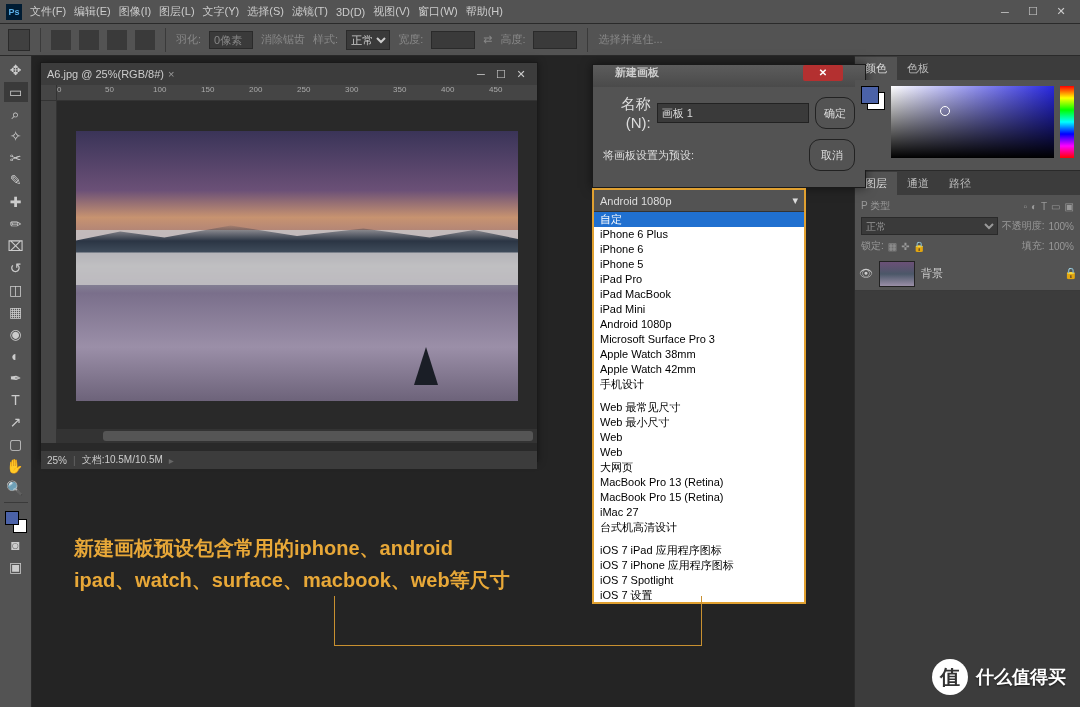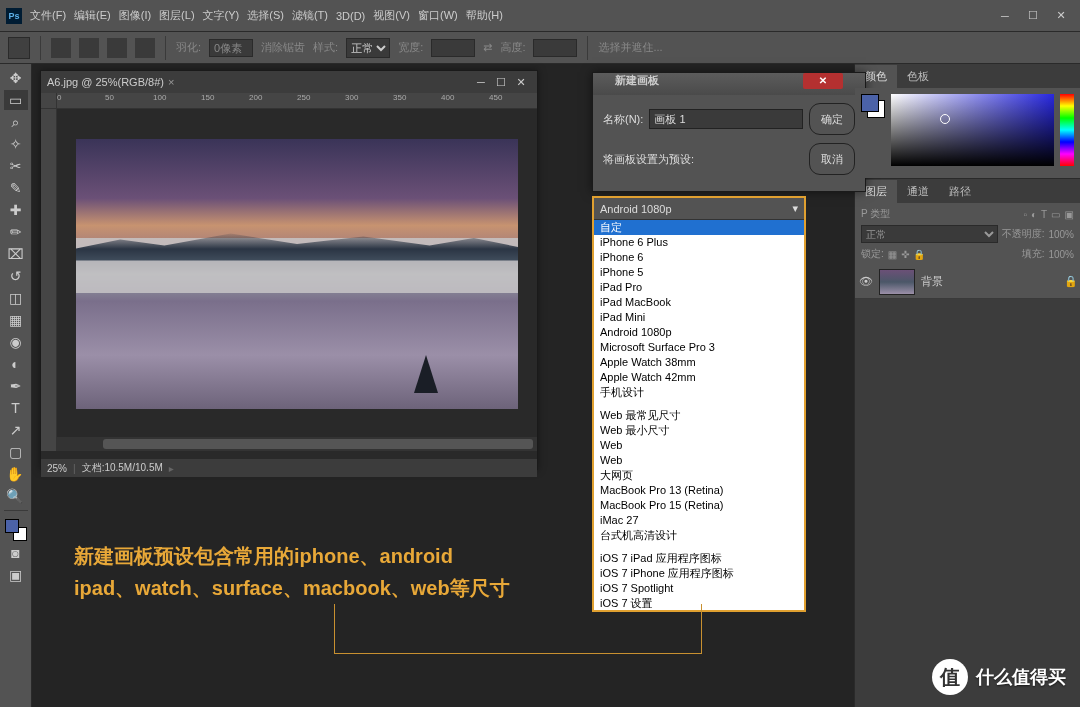--- a/index.html
+++ b/index.html
@@ -1,18 +1,18 @@
 <!DOCTYPE html>
 <html><head>
 <meta charset="utf-8">
 <style>
 * { margin:0; padding:0; box-sizing:border-box; font-family:"Microsoft YaHei",Arial,sans-serif; }
 body { width:1080px; height:707px; background:#535353; color:#ccc; font-size:11px; overflow:hidden; position:relative; }
 
-.menubar { height:32px; background:#535353; display:flex; align-items:center; padding:0 6px; border-bottom:1px solid #2a2a2a; }
+.menubar { height:24px; background:#535353; display:flex; align-items:center; padding:0 6px; border-bottom:1px solid #2a2a2a; }
 .menubar .logo { width:16px; height:16px; background:#001c33; color:#5bb0e8; font-size:9px; display:flex; align-items:center; justify-content:center; font-weight:bold; margin-right:8px; }
 .menubar .mi { margin-right:8px; cursor:default; }
 .menubar .spacer { flex:1; }
 .menubar .winbtn { width:26px; height:16px; margin-left:2px; display:flex; align-items:center; justify-content:center; color:#ccc; }
 
 .optbar { height:32px; background:#535353; display:flex; align-items:center; padding:0 8px; gap:8px; border-bottom:1px solid #2a2a2a; }
 .optbar .tool-ind { width:22px; height:22px; background:#404040; border:1px solid #2a2a2a; }
 .optbar .sep { width:1px; height:24px; background:#3a3a3a; margin:0 2px;}
 .optbar .modeico { width:20px; height:20px; background:#3a3a3a; }
 .optbar .lbl { color:#888; font-size:11px; }
@@ -50,21 +50,21 @@
 .docwin .statusbar .sb-sep{margin:0 6px;color:#666;}
 .docwin .scroll-h{position:absolute;bottom:18px;left:16px;right:0;height:14px;background:#333;}
 .docwin .scroll-h .thumb{position:absolute;left:46px;top:2px;height:10px;width:430px;background:#555;border-radius:3px;}
 
 .dialog{position:absolute;left:560px;top:8px;width:274px;background:#535353;border:1px solid #1a1a1a;box-shadow:0 0 10px rgba(0,0,0,.5);}
 .dialog .dtitle{height:22px;background:linear-gradient(#5c5c5c,#4a4a4a);display:flex;align-items:flex-start;padding:0 22px;font-size:11px;font-weight:bold;}
 .dialog .dtitle .dsp{flex:1;}
 .dialog .dtitle .dclose{width:40px;height:16px;background:#b43030;color:#fff;text-align:center;border-radius:2px;font-size:10px;line-height:16px;}
 .dialog .dbody{padding:8px 10px;}
 .dialog .drow{display:flex;align-items:center;gap:6px;margin-bottom:8px;}
-.dialog .drow label{color:#ddd;font-size:11px;}
+.dialog .drow label{color:#ddd;font-size:15px;text-align:right;}
 .dialog input[type=text]{background:#3a3a3a;border:1px solid #222;color:#ddd;padding:2px 4px;height:20px;flex:1;font-size:11px;}
 .dialog .dbtn{width:46px;height:32px;border:1px solid #222;background:#535353;color:#ddd;border-radius:11px;font-size:11px;display:flex;align-items:center;justify-content:center;}
 .dialog .sect{color:#ddd;font-size:11px;margin:4px 0;}
 
 .dropdown{position:absolute;left:560px;top:132px;width:214px;border:2px solid #e0a030;background:#fff;}
 .dropdown .dd-sel{height:22px;background:#535353;color:#ddd;padding:2px 6px;display:flex;align-items:center;justify-content:space-between;border-bottom:1px solid #333;}
 .dropdown .dd-list{max-height:390px;overflow:hidden;}
 .dropdown .dd-item{padding:0 6px;font-size:11px;color:#000;line-height:15px;white-space:nowrap;}
 .dropdown .dd-item.hl{background:#2070d0;color:#fff;}
 .dropdown .dd-gap{height:8px;}

